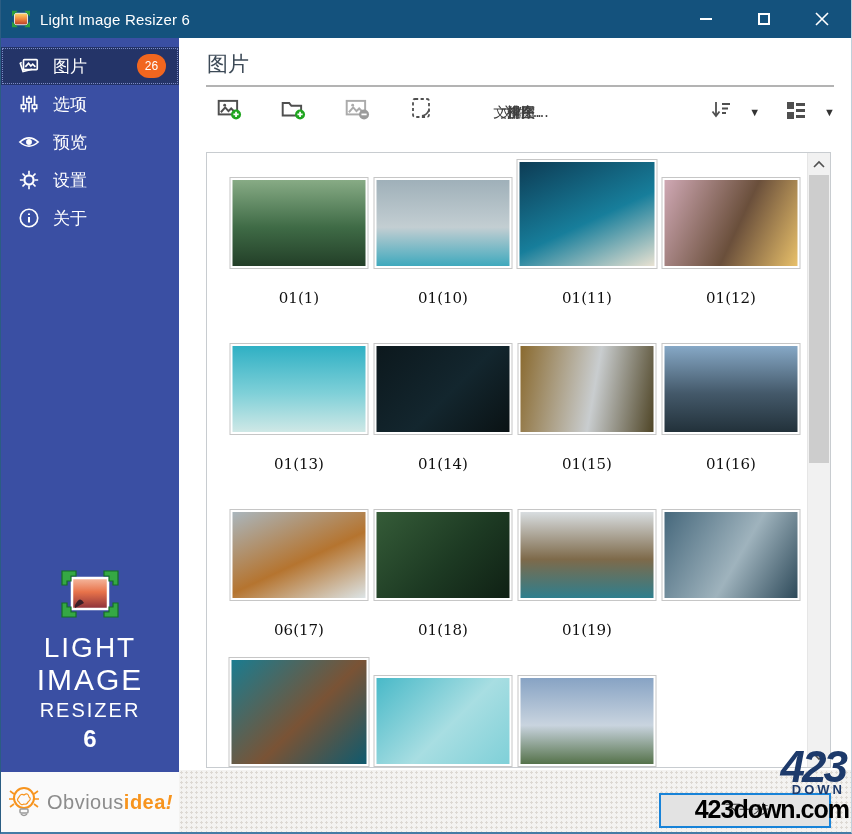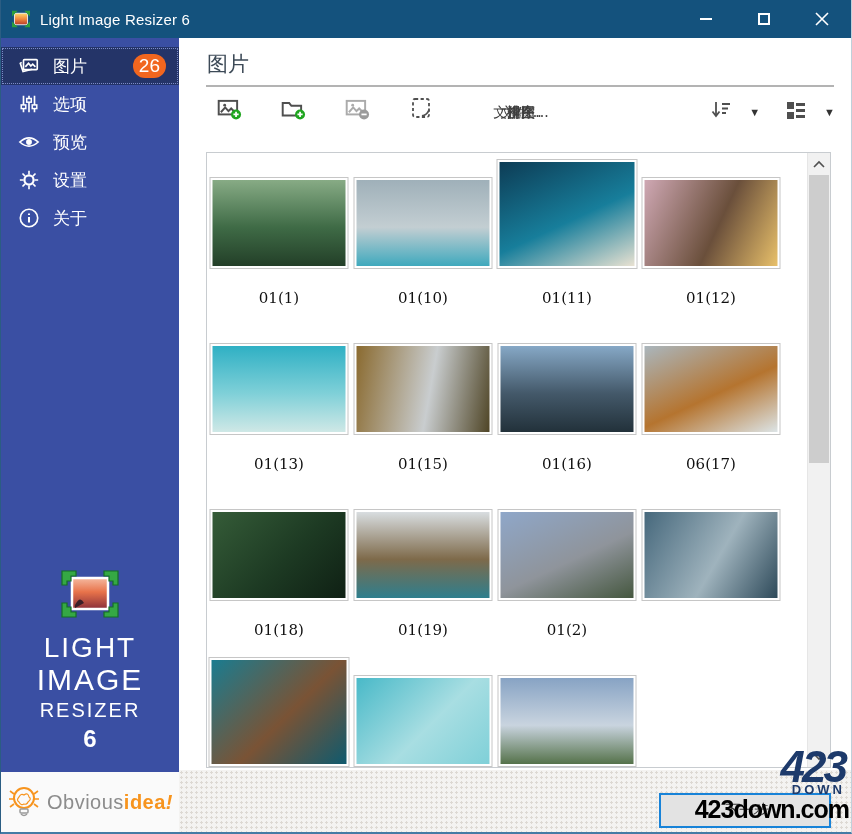--- a/index.html
+++ b/index.html
@@ -19,21 +19,21 @@
   .glyph-max { width:12px; height:12px; border:2px solid #fff; }
 
   
   .sidebar { position:absolute; left:0; top:38px; bottom:0; width:178px; background:#3A4FA3; }
   .side-items { padding-top:9px; }
   .side-item { position:relative; height:38px; display:flex; align-items:center; padding-left:17px;
                color:#fff; font-size:17px; cursor:default; }
   .side-item .s-icon { width:22px; height:22px; margin-right:13px; display:flex; align-items:center; justify-content:center; }
   .side-item.active { background:#243468; outline:1px dotted #7d8cc9; outline-offset:-2px; }
   .badge { position:absolute; right:13px; top:7px; min-width:29px; height:24px; border-radius:13px;
-           background:#F1661F; color:#fff; font-size:19px; display:flex; align-items:center; justify-content:center; padding:0 6px; }
+           background:#F1661F; color:#fff; font-size:12px; display:flex; align-items:center; justify-content:center; padding:0 6px; }
 
   .side-logo { position:absolute; left:0; right:0; bottom:78px; text-align:center; color:#fff; }
   .side-logo .logo-mark { margin:0 auto 14px auto; width:60px; height:50px; }
   .logo-l1 { font-size:28px; letter-spacing:2px; font-weight:400; line-height:1.1; }
   .logo-l2 { font-size:30px; letter-spacing:2px; line-height:1.15; }
   .logo-l3 { font-size:20px; letter-spacing:2px; line-height:1.25; }
   .logo-l4 { font-size:24px; font-weight:700; line-height:1.3; }
 
   .brand-strip { position:absolute; left:0; bottom:0; width:178px; height:60px; background:#fafafa;
                  display:flex; align-items:center; justify-content:center; }
@@ -53,21 +53,21 @@
   .tool-btn .t-icon { height:28px; display:flex; align-items:flex-end; justify-content:center; }
   .tool-btn .t-label { margin-top:3px; font-family:"DejaVu Serif", serif; font-size:14px; color:#3c3c3c; white-space:nowrap; }
   .tool-btn.disabled .t-label { color:#a9a9a9; }
   .toolbar-right { margin-left:auto; display:flex; }
   .tool-group { display:flex; align-items:flex-start; margin-left:14px; }
   .caret { font-size:11px; color:#333; margin:12px 0 0 6px; }
 
   
   .panel { position:absolute; left:27px; right:20px; top:114px; bottom:64px;
            border:1px solid #c8ccd0; background:#fff; overflow:hidden; }
-  .grid { position:absolute; left:0; top:12px; right:28px;
+  .grid { position:absolute; left:20px; top:12px; right:28px;
           display:grid; grid-template-columns:repeat(4, 144px); grid-auto-rows:166px; }
   .cell { position:relative; }
   .thumb { position:absolute; bottom:62px; left:50%; transform:translateX(-50%);
            width:139px; height:92px; border:1px solid #c6c6c6; background:#fff; padding:2px; }
   .thumb.tall { height:110px; width:141px; }
   .thumb .ph { position:absolute; left:2px; top:2px; right:2px; bottom:2px; }
   .t-label { position:absolute; bottom:24px; left:0; width:100%; text-align:center;
              font-family:"DejaVu Serif", serif; font-size:15px; color:#101010; }
 
   
@@ -347,20 +347,26 @@
     <div class="t-label">01(12)</div>
   </div>
 
   <div class="cell">
     <div class="thumb">
               <div class="ph" style="background: linear-gradient(rgb(47, 176, 196) 0%, rgb(127, 208, 216) 55%, rgb(207, 232, 230) 100%);"></div>
             </div>
     <div class="t-label">01(13)</div>
   </div>
 
+  <div class="cell">
+    <div class="thumb">
+              <div class="ph" style="background: linear-gradient(135deg, rgb(12, 24, 29) 0%, rgb(19, 38, 46) 55%, rgb(10, 18, 20) 100%);"></div>
+            </div>
+    <div class="t-label">01(14)</div>
+  </div>
 
   <div class="cell">
     <div class="thumb">
               <div class="ph" style="background: linear-gradient(100deg, rgb(138, 106, 47) 0%, rgb(201, 205, 207) 55%, rgb(79, 69, 38) 100%);"></div>
             </div>
     <div class="t-label">01(15)</div>
   </div>
 
   <div class="cell">
     <div class="thumb">
@@ -383,26 +389,20 @@
     <div class="t-label">01(18)</div>
   </div>
 
   <div class="cell">
     <div class="thumb">
               <div class="ph" style="background: linear-gradient(rgb(216, 221, 224) 0%, rgb(126, 106, 74) 55%, rgb(46, 127, 142) 100%);"></div>
             </div>
     <div class="t-label">01(19)</div>
   </div>
 
-  <div class="cell">
-    <div class="thumb">
-              <div class="ph" style="background: linear-gradient(155deg, rgb(143, 167, 201) 0%, rgb(143, 148, 155) 55%, rgb(69, 87, 63) 100%);"></div>
-            </div>
-    <div class="t-label">01(2)</div>
-  </div>
 
   <div class="cell">
     <div class="thumb">
               <div class="ph" style="background: linear-gradient(120deg, rgb(70, 104, 124) 0%, rgb(159, 179, 189) 55%, rgb(46, 74, 90) 100%);"></div>
             </div>
     <div class="t-label"></div>
   </div>
 
   <div class="cell">
     <div class="thumb tall">

